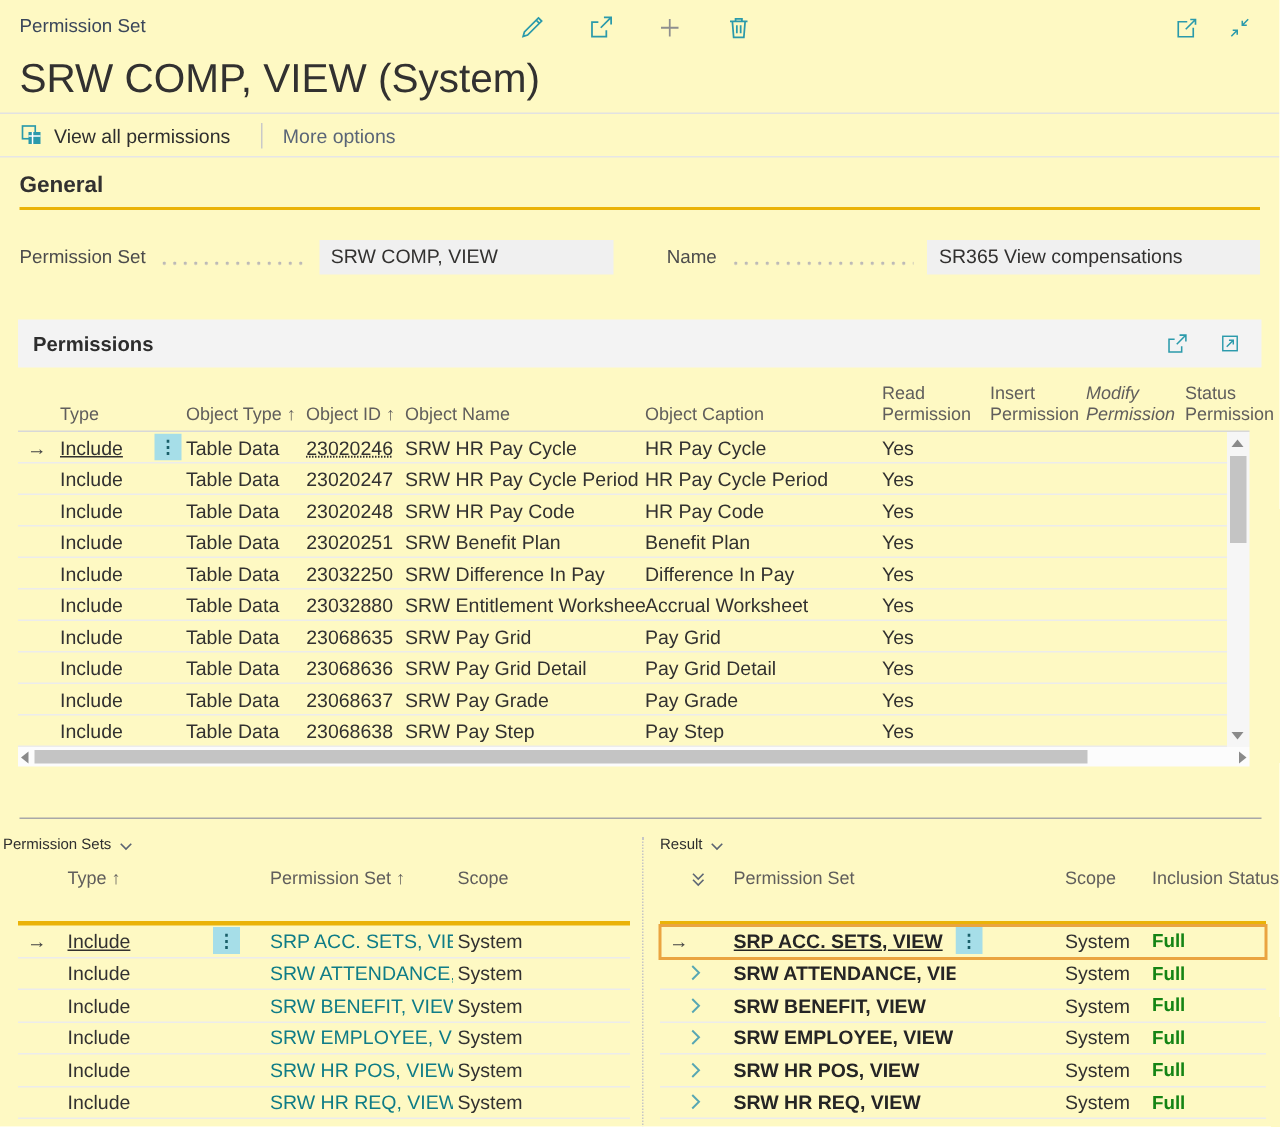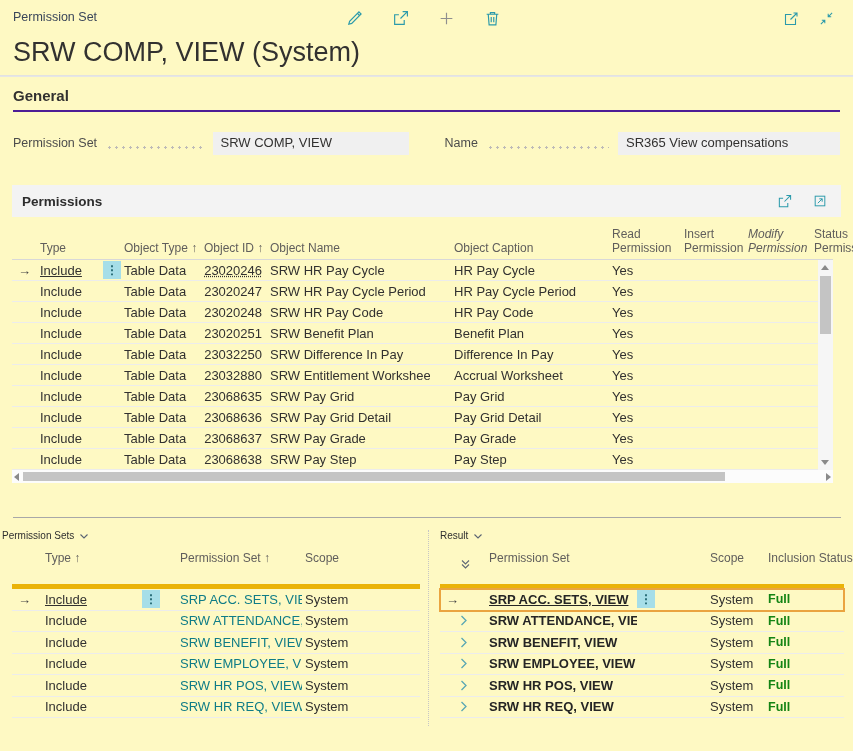--- a/index.html
+++ b/index.html
@@ -20,21 +20,21 @@
   .title{font-size:27px;font-weight:300;line-height:32px;margin:3px 0 0 13px;color:#323130;}
   .rule{border-top:1px solid #e2e2e2;margin-top:7px;}
   
   .actionbar{display:flex;align-items:center;height:28px;padding-left:13px;}
   .act{display:flex;align-items:center;gap:7px;font-size:13px;color:#2e2e2e;background:none;border:none;cursor:pointer;padding:0 6px 0 0;}
   .act.more span{color:#5a6577;}
   .vdiv{width:1px;height:17px;background:#c9c9c9;margin:0 14px;}
   .rule2{border-top:1px solid #e6e6e6;}
   
   .general{margin:10px 13px 0 13px;}
-  .general h2{font-size:15px;font-weight:700;margin:0;padding-bottom:6px;border-bottom:2px solid #4c1d95;}
+  .general h2{font-size:15px;font-weight:700;margin:0;padding-bottom:6px;border-bottom:2px solid #eab308;}
   .fields{display:grid;grid-template-columns:1fr 1fr;column-gap:36px;margin-top:19px;}
   .field{display:flex;align-items:center;height:24px;}
   .field label{font-size:12.5px;color:#4c4c4c;white-space:nowrap;}
   .leader{flex:1;height:3px;margin:8px 9px 0 9px;background-image:radial-gradient(circle,#bdbab7 1px,transparent 1.3px);
           background-size:7px 3px;background-repeat:repeat-x;}
   .valuebox{width:180px;background:#f0f0f0;font-size:13px;padding:3px 8px;height:17px;white-space:nowrap;overflow:hidden;cursor:default;}
   .valuebox.wide{width:206px;}
   
   .card{margin:30px 12px 0 12px;}
   .card-head{background:#f3f3f3;height:32px;display:flex;align-items:center;justify-content:space-between;padding:0 10px;}
@@ -43,21 +43,21 @@
   .grid{width:821px;}
   .ghead{display:flex;align-items:flex-end;height:43px;border-bottom:1px solid #d8d8d8;
          font-size:12px;color:#605e5c;padding-bottom:4px;box-sizing:border-box;}
   .hc{box-sizing:border-box;line-height:14px;cursor:pointer;}
   .co-ind{width:28px;flex:none;}
   .co-type{width:60px;flex:none;}
   .co-menu{width:24px;flex:none;display:flex;justify-content:center;}
   .co-otype{width:80px;flex:none;}
   .co-oid{width:58px;flex:none;text-align:right;white-space:nowrap;}
   .co-oname{width:168px;flex:none;padding-left:8px;}
-  .co-ocap{width:148px;flex:none;margin-left:24px;}
+  .co-ocap{width:148px;flex:none;}
   .co-read{width:70px;flex:none;padding-left:10px;}
   .co-ins{width:64px;flex:none;padding-left:12px;}
   .co-mod{width:66px;flex:none;padding-left:12px;font-style:italic;}
   .co-del{flex:1;padding-left:12px;white-space:normal;overflow:visible;}
   .gbody{display:flex;}
   .grows{width:806px;}
   .prow{display:flex;align-items:center;height:20px;border-bottom:1px solid #ececec;white-space:nowrap;cursor:pointer;}
   .cell{overflow:hidden;box-sizing:border-box;}
   .arrow{visibility:hidden;font-size:13px;color:#444;padding-left:6px;}
   .menu-btn{visibility:hidden;width:18px;height:18px;background:#a6dee8;color:#195f69;font-weight:700;
@@ -80,22 +80,22 @@
   .hthumb{position:absolute;left:4px;top:1px;height:9px;width:87%;background:#c4c4c4;}
   
   .rule-mid{border-top:1px solid #a8a8a8;margin:34px 12px 0 13px;}
   
   .bottom{display:flex;margin-top:12px;align-items:flex-start;}
   .panel-cap{display:flex;align-items:center;gap:5px;font-size:10px;color:#2f2f2f;background:none;border:none;cursor:pointer;padding:0;}
   .panel.left{width:418px;margin-left:2px;}
   .dotted-div{border-left:1px dotted #c6c6c6;height:196px;margin-left:8px;}
   .panel.right{margin-left:11px;flex:1;}
   .ltable{margin:10px 0 0 10px;}
-  .lhead,.rhead{display:flex;height:38px;border-bottom:5px solid #eab308;
-        font-size:12px;color:#605e5c;padding-bottom:6px;box-sizing:border-box;}
+  .lhead,.rhead{display:flex;align-items:flex-end;height:38px;border-bottom:3px solid #eab308;
+        font-size:12px;color:#605e5c;padding-bottom:22px;box-sizing:border-box;}
   .lc-ind{width:30px;flex:none;}
   .lc-type{width:98px;flex:none;padding-left:3px;}
   .lc-menu{width:37px;flex:none;display:flex;justify-content:flex-start;padding-left:2px;}
   .lc-set{width:125px;flex:none;padding-left:3px;}
   .lc-scope{flex:1;padding-left:3px;}
   .lrow,.rrow{display:flex;align-items:center;height:21.5px;border-bottom:1px solid #ececec;font-size:13px;white-space:nowrap;cursor:pointer;box-sizing:border-box;}
   .link{color:#0f7c87;text-decoration:none;cursor:pointer;}
   .lrows .lrow:first-child .tval{text-decoration:underline;}
   .rtable{margin-top:10px;width:404px;}
   .rc-ind{width:18px;flex:none;}
@@ -150,20 +150,34 @@
         <svg width="15" height="15" viewBox="0 0 16 16" fill="none" class="teal" stroke-width="1.1">
             <path d="M14 2 L9.8 6.2 M9.8 3 V6.2 H13 M2 14 L6.2 9.8 M3 9.8 H6.2 V13"></path>
           </svg>
       </button>
     </div>
   </div>
 
   <h1 class="title">SRW COMP, VIEW (System)</h1>
   <div class="rule"></div>
 
+  <div class="actionbar">
+    <button class="act">
+      <svg width="16" height="16" viewBox="0 0 16 16">
+        <rect x="2" y="2" width="8.5" height="8.5" fill="none" stroke="#2b9aab" stroke-width="1.1"></rect>
+        <rect x="6" y="6" width="8" height="8" fill="#2b9aab" stroke="none"></rect>
+        <path d="M6 8.7 H14 M8.7 6 V14" stroke="#ffffff" stroke-width="1" fill="none"></path>
+      </svg>
+      <span>View all permissions</span>
+    </button>
+    <div class="vdiv"></div>
+    <button class="act more">
+      <span>More options</span>
+    </button>
+  </div>
   <div class="rule2"></div>
 
   <section class="general">
     <h2>General</h2>
     <div class="fields">
       <div class="field">
         <label>Permission Set</label>
         <span class="leader"></span>
         <div class="valuebox">SRW COMP, VIEW</div>
       </div>

